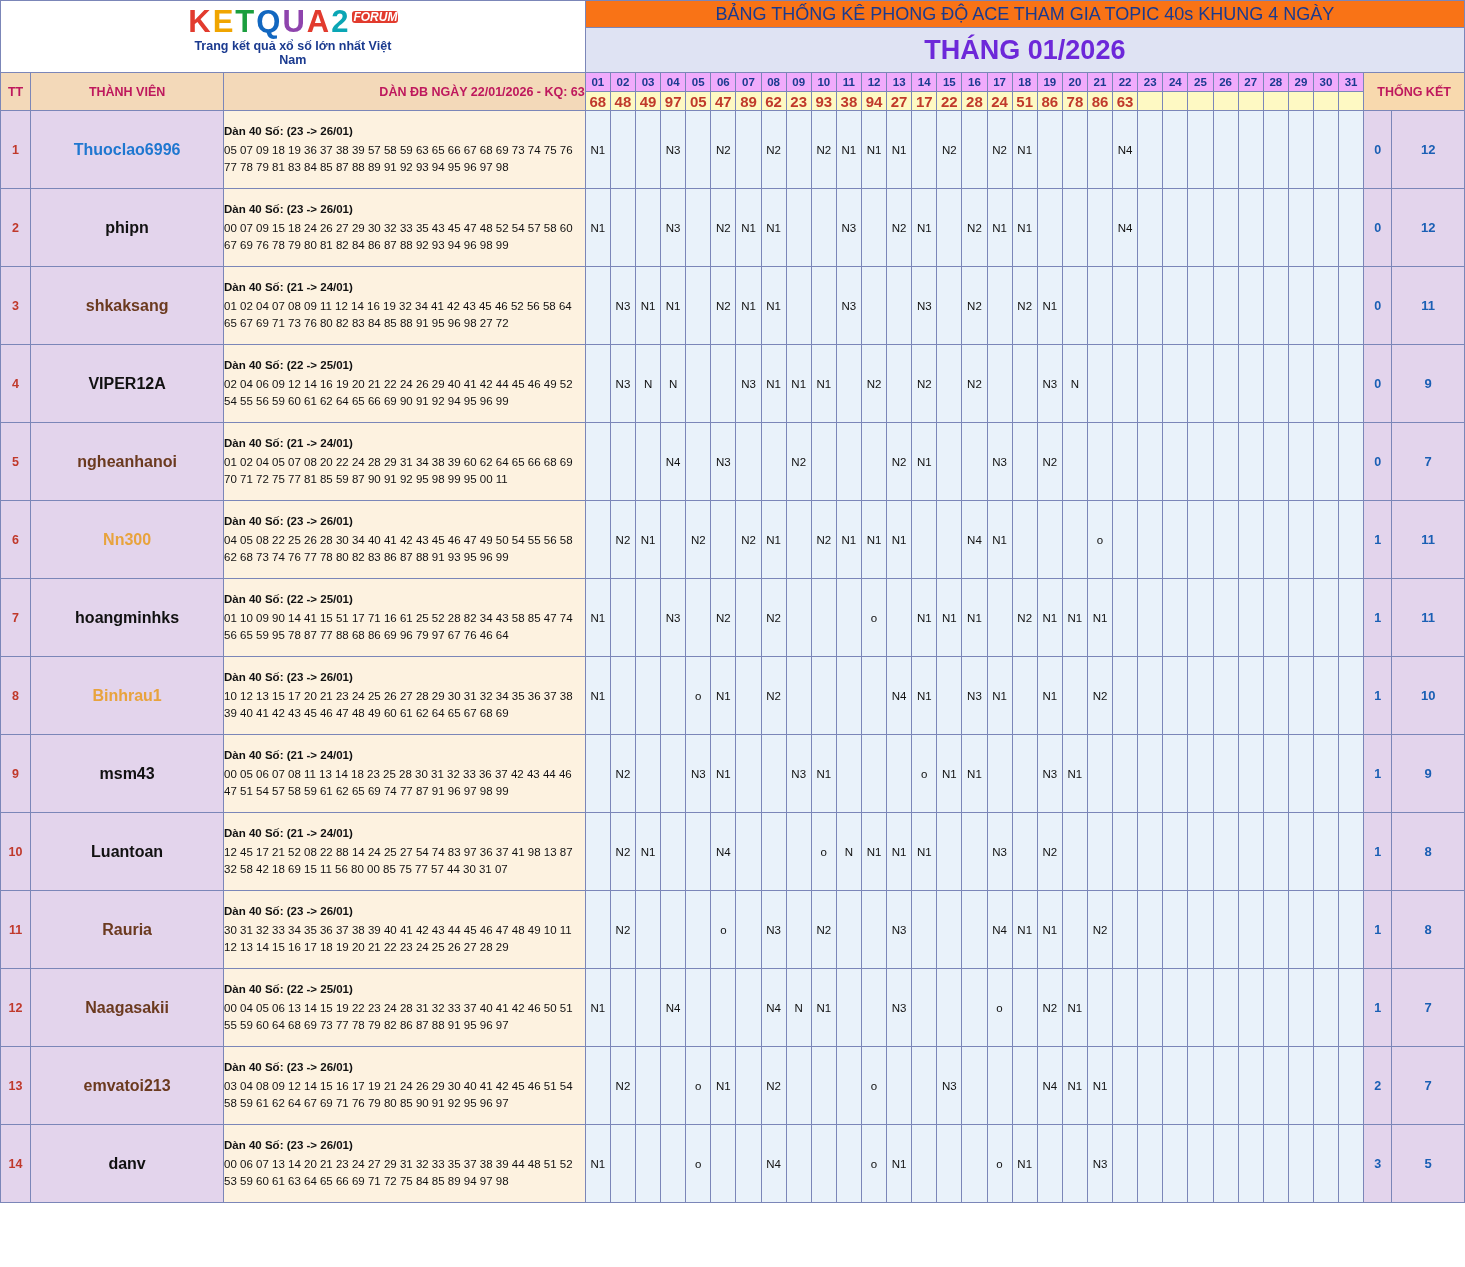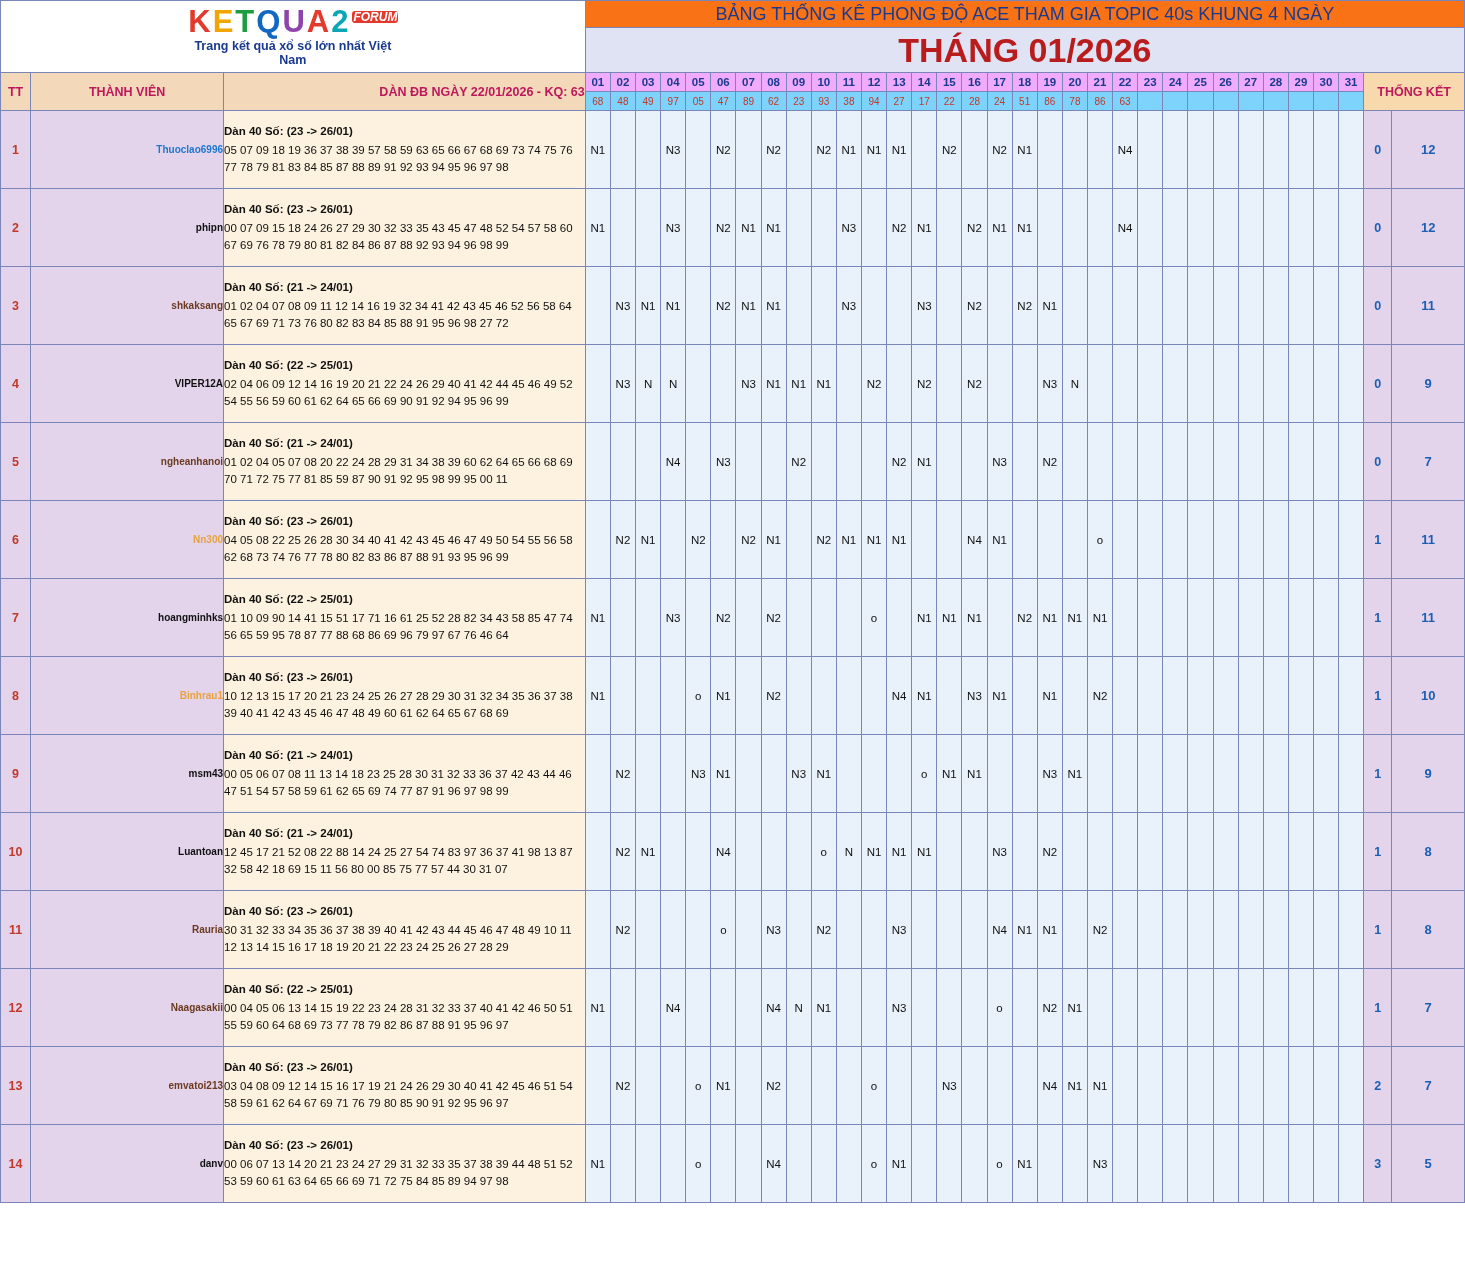--- a/index.html
+++ b/index.html
@@ -8,30 +8,30 @@
   table.main{border-collapse:collapse;width:1465px;table-layout:fixed;}
   table.main td,table.main th{border:1px solid #7b86b8;padding:0;}
   .logo-cell{width:222px;background:#ffffff;vertical-align:middle;text-align:center;padding:2px 0;border-radius:14px;}
   .logo-box{position:relative;width:214px;margin:0 auto;}
   .logo-main{font-weight:bold;font-size:31px;letter-spacing:0px;line-height:1;white-space:nowrap;}
   .logo-main span{display:inline-block;padding:0 1px;}
   .l1{color:#e23b2e}.l2{color:#f0a500}.l3{color:#1b9e3e}.l4{color:#1267c0}.l5{color:#8e44ad}.l6{color:#e23b2e}.l7{color:#0aa6b5}
   .logo-forum{display:inline-block;background:#e23b2e;color:#fff;font-style:italic;font-weight:bold;font-size:12px;padding:1px 6px;border-radius:3px;margin-left:3px;vertical-align:super;}
   .logo-sub{font-size:12.5px;color:#1a3a8f;font-weight:bold;margin-top:2px;}
   .title-bar{background:#f97316;color:#1a3a8f;font-weight:normal;font-size:18px;text-align:center;height:26px;}
-  .title-month{background:#dfe3f3;color:#b91c1c;font-weight:bold;font-size:34px;text-align:center;height:44px;}
+  .title-month{background:#dfe3f3;color:#6d28d9;font-weight:bold;font-size:27px;text-align:center;height:44px;}
   .hdr{background:#f3d9b9;color:#be185d;font-weight:bold;text-align:center;font-size:12.5px;}
   .hdr-tt{width:30px;}
   .hdr-member{width:192px;}
   .hdr-dan{width:360px;text-align:right;}
   .hdr-total{width:100px;background:#f8d9ae;}
   .daynum{background:#f0abfc;color:#1a3a8f;font-weight:bold;text-align:center;font-size:11.5px;height:18px;width:25px;}
-  .dayres{background:#7dd3fc;color:#c0392b;font-weight:normal;text-align:center;font-size:10px;height:18px;}
+  .dayres{background:#fef9c3;color:#c0392b;font-weight:bold;text-align:center;font-size:15px;height:18px;}
   .row-tt{background:#e3d4ec;color:#c0392b;font-weight:bold;text-align:center;font-size:12.5px;}
-  .row-member{background:#e3d4ec;font-weight:bold;text-align:right;font-size:10px;}
+  .row-member{background:#e3d4ec;font-weight:bold;text-align:center;font-size:16px;}
   .row-dan{background:#fdf2e0;font-size:11.5px;color:#111;padding:4px 6px;line-height:1.5;}
   .dan-head{font-weight:bold;margin-bottom:2px;}
   .cell{background:#e9f2fa;text-align:center;font-size:11.5px;color:#111;vertical-align:middle;}
   .cell.empty{background:#e9f2fa;}
   .sum-a{background:#e3d4ec;color:#1a5fb4;font-weight:bold;text-align:center;font-size:12.5px;width:28px;}
   .sum-b{background:#e3d4ec;color:#1a5fb4;font-weight:bold;text-align:center;font-size:13px;}
   .name-blue{color:#1f77d0}.name-dark{color:#111}.name-orange{color:#e8a33d}.name-brown{color:#6b3a1f}
   tr.datarow{height:78px;}
   .topleft{height:44px;}
 </style>

